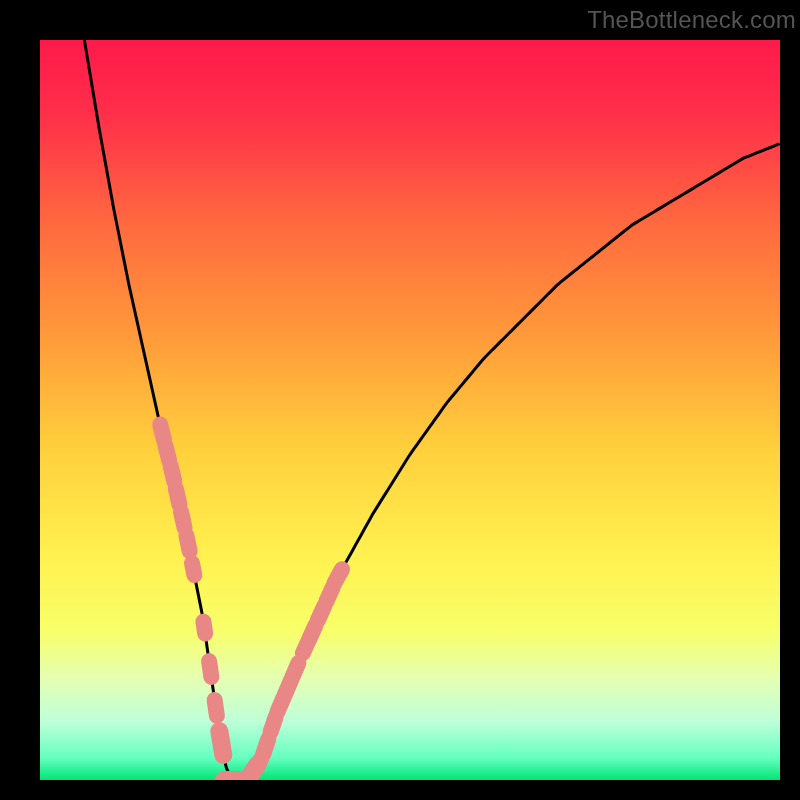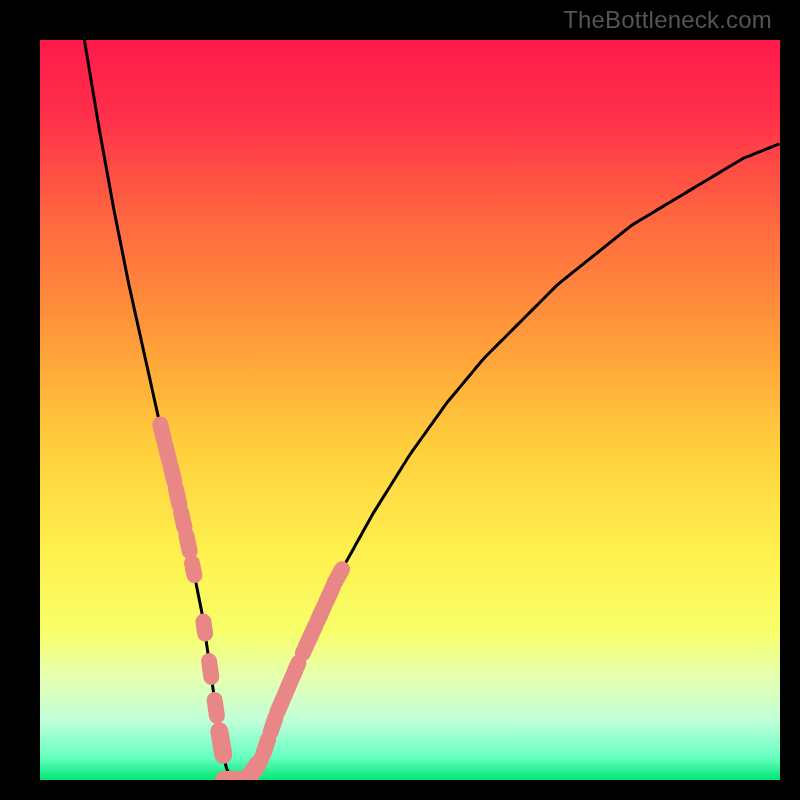--- a/index.html
+++ b/index.html
@@ -21,21 +21,21 @@
   .plot-area {
     position: absolute;
     left: 40px;
     top: 40px;
     width: 740px;
     height: 740px;
   }
   .watermark {
     position: absolute;
     top: 6px;
-    right: 28px;
+    right: 4px;
     font-family: Arial, Helvetica, sans-serif;
     font-size: 24px;
     font-weight: 500;
     color: #555;
     letter-spacing: 0.2px;
   }
   svg {
     display: block;
   }
 </style>

